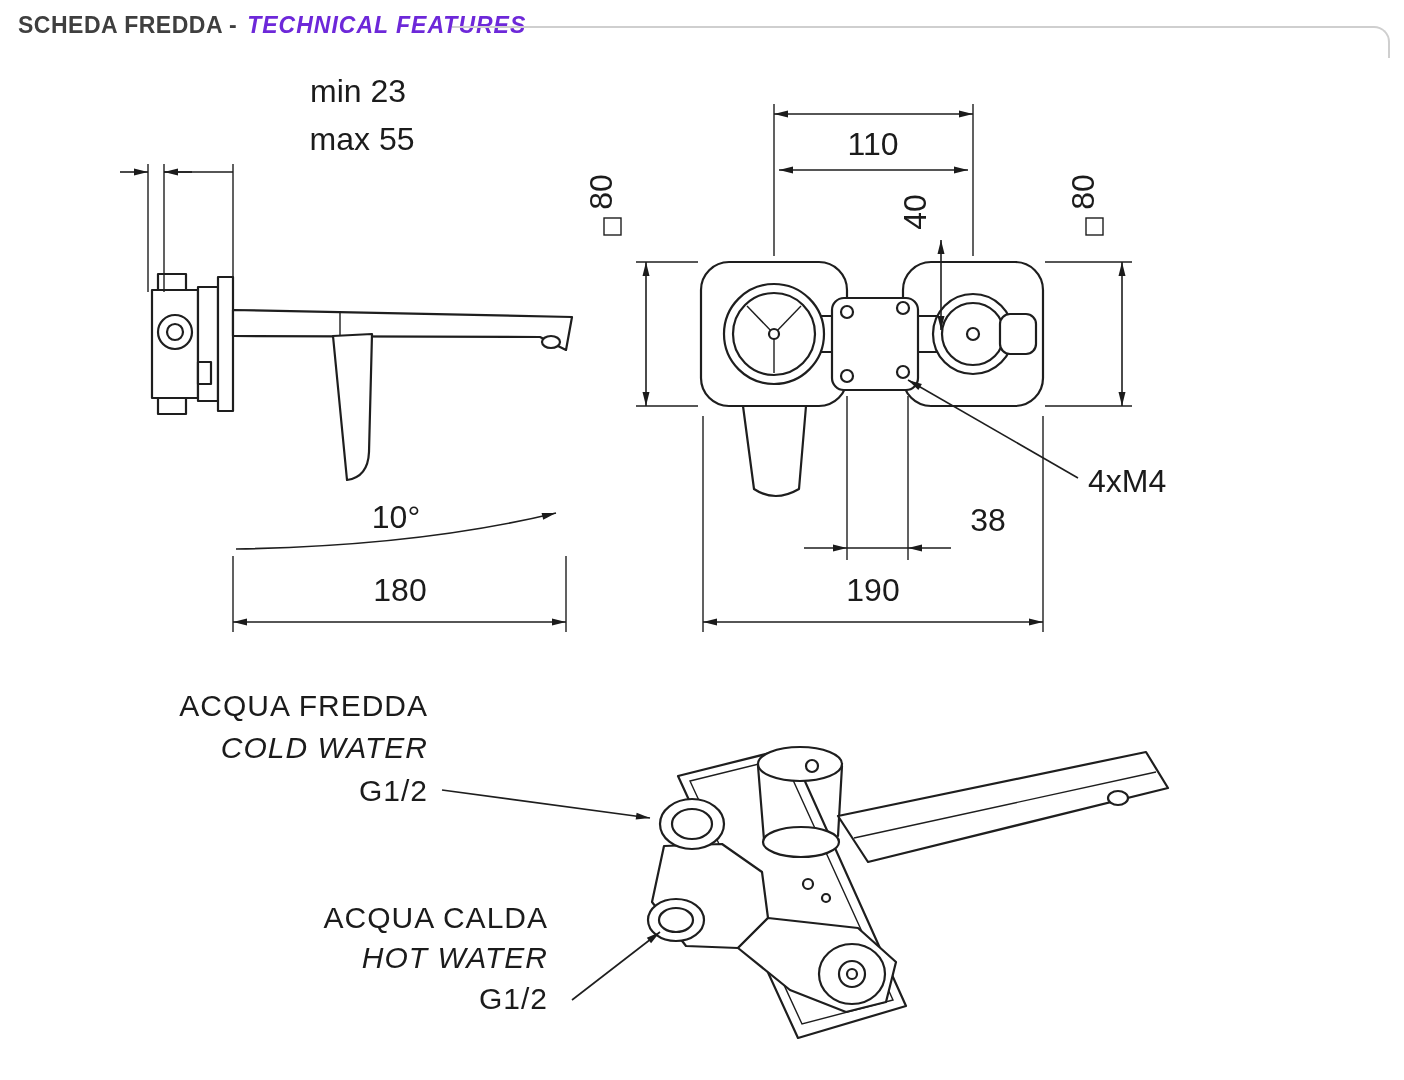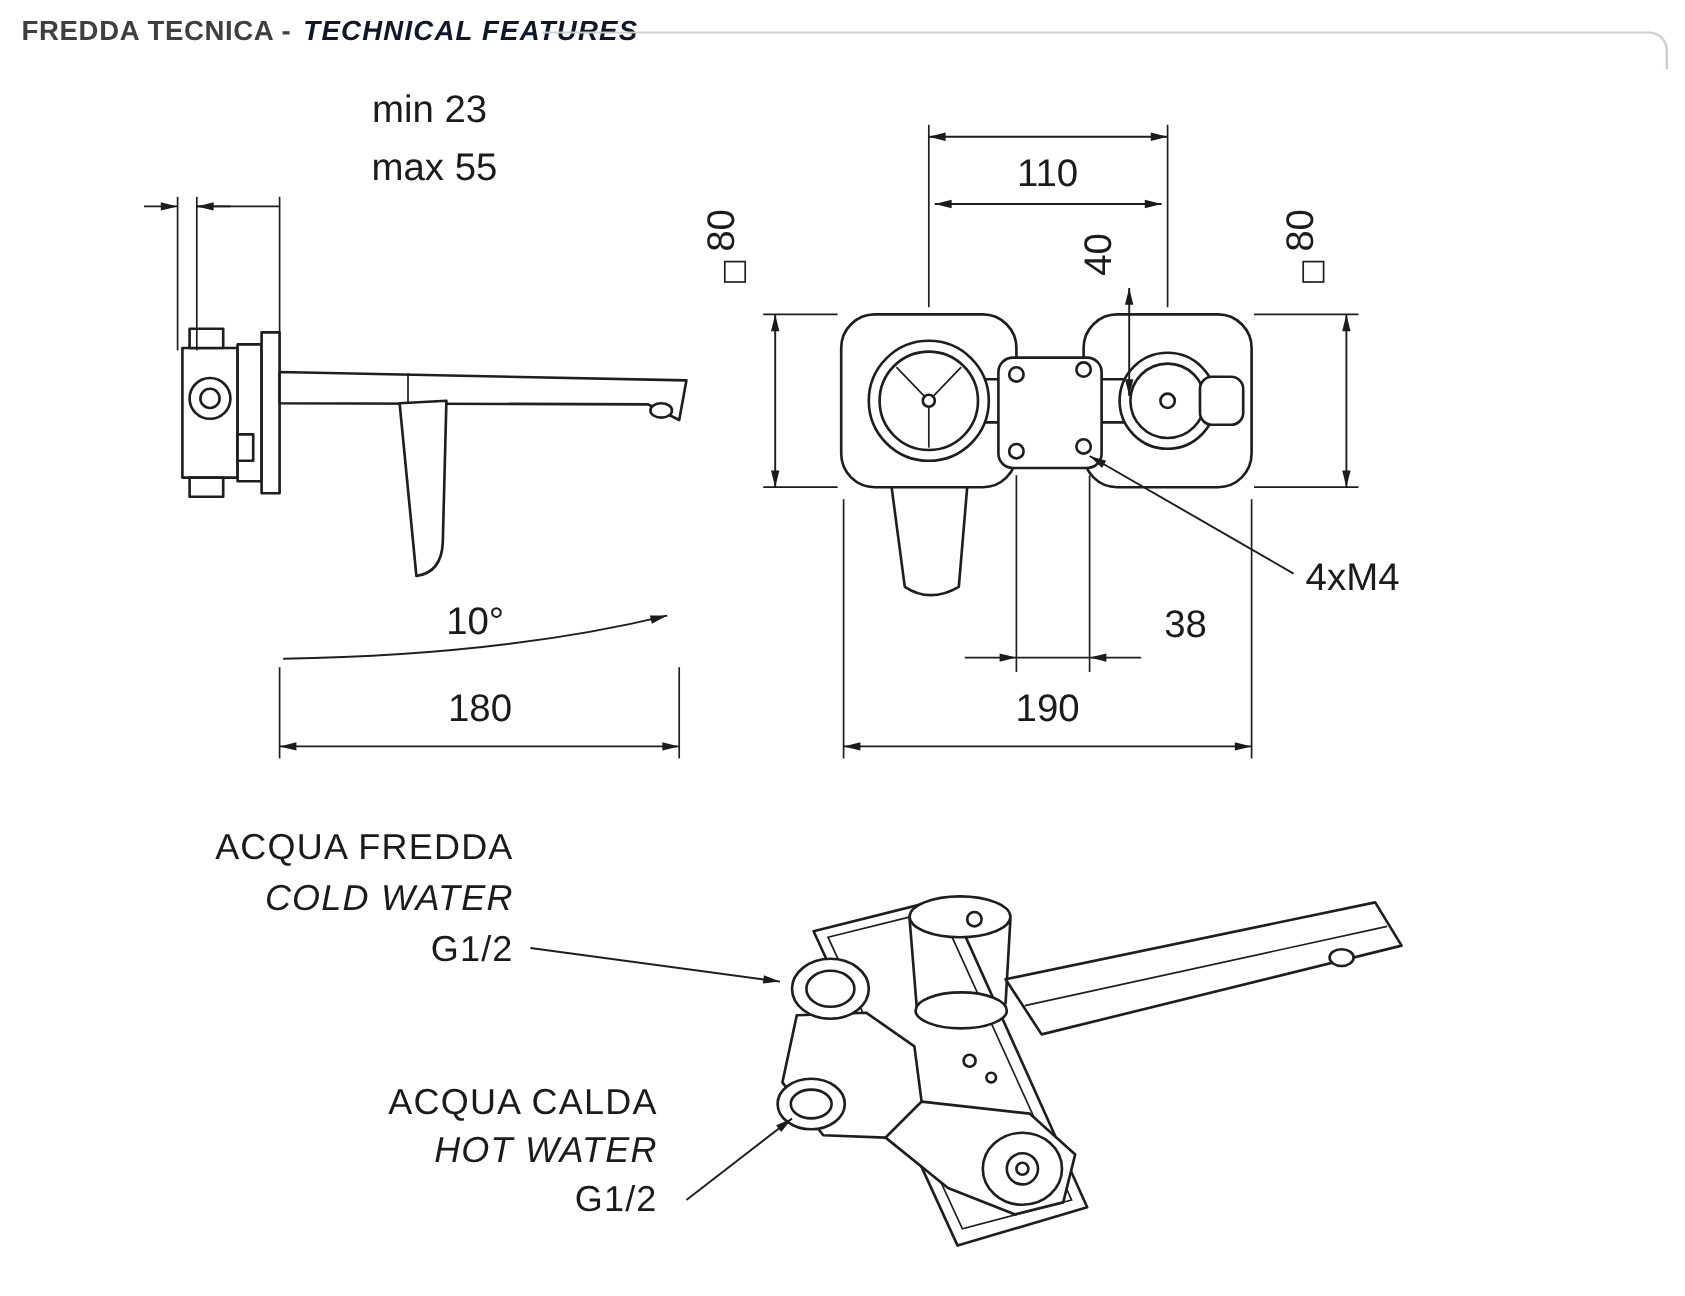--- a/index.html
+++ b/index.html
@@ -1,40 +1,40 @@
 <!DOCTYPE html>
 <html><head>
 <meta charset="utf-8">
 <style>
   html,body{margin:0;padding:0;background:#fff;}
   .page{position:relative;width:1404px;height:1080px;background:#ffffff;
         font-family:"Liberation Sans",sans-serif;overflow:hidden;}
   .header{position:absolute;top:12px;left:18px;white-space:nowrap;}
   .t1{font-weight:bold;font-size:23px;color:#3f3f3f;letter-spacing:.5px;}
-  .t2{font-weight:bold;font-style:italic;font-size:23px;color:#0f172a;letter-spacing:1px;margin-left:10px;}
+  .t2{font-weight:bold;font-style:italic;font-size:23px;color:#6d28d9;letter-spacing:1px;margin-left:10px;}
   .rule{position:absolute;top:26px;left:452px;right:14px;height:30px;
         border-top:2px solid #cfcfcf;border-right:2px solid #cfcfcf;
         border-top-right-radius:16px;}
   svg{position:absolute;top:0;left:0;}
   .ln{stroke:#1e1e1e;stroke-width:2.2;fill:none;stroke-linejoin:round;stroke-linecap:round;}
   .w{fill:#ffffff;}
   .thin{stroke:#1e1e1e;stroke-width:1.4;fill:none;}
   .dimline{stroke:#1e1e1e;stroke-width:1.6;fill:none;}
   text{font-family:"Liberation Sans",sans-serif;fill:#1b1b1b;}
   .dim{font-size:32px;}
   .lbl{font-size:30px;letter-spacing:1px;}
   .lbl-i{font-style:italic;}
 </style>
 </head>
 <body>
 
 <div class="page">
 
   <div class="header">
-    <span class="t1">FREDDA TECNICA -</span><span class="t2">TECHNICAL FEATURES</span>
+    <span class="t1">SCHEDA FREDDA -</span><span class="t2">TECHNICAL FEATURES</span>
   </div>
   <div class="rule"></div>
 
   <svg width="1404" height="1080" viewBox="0 0 1404 1080">
     <defs>
       <marker id="arr" markerUnits="userSpaceOnUse" markerWidth="16" markerHeight="16" refX="15" refY="8" orient="auto-start-reverse">
         <path d="M1,4.5 L15,8 L1,11.5 Z" fill="#1b1b1b"></path>
       </marker>
     </defs>
 

